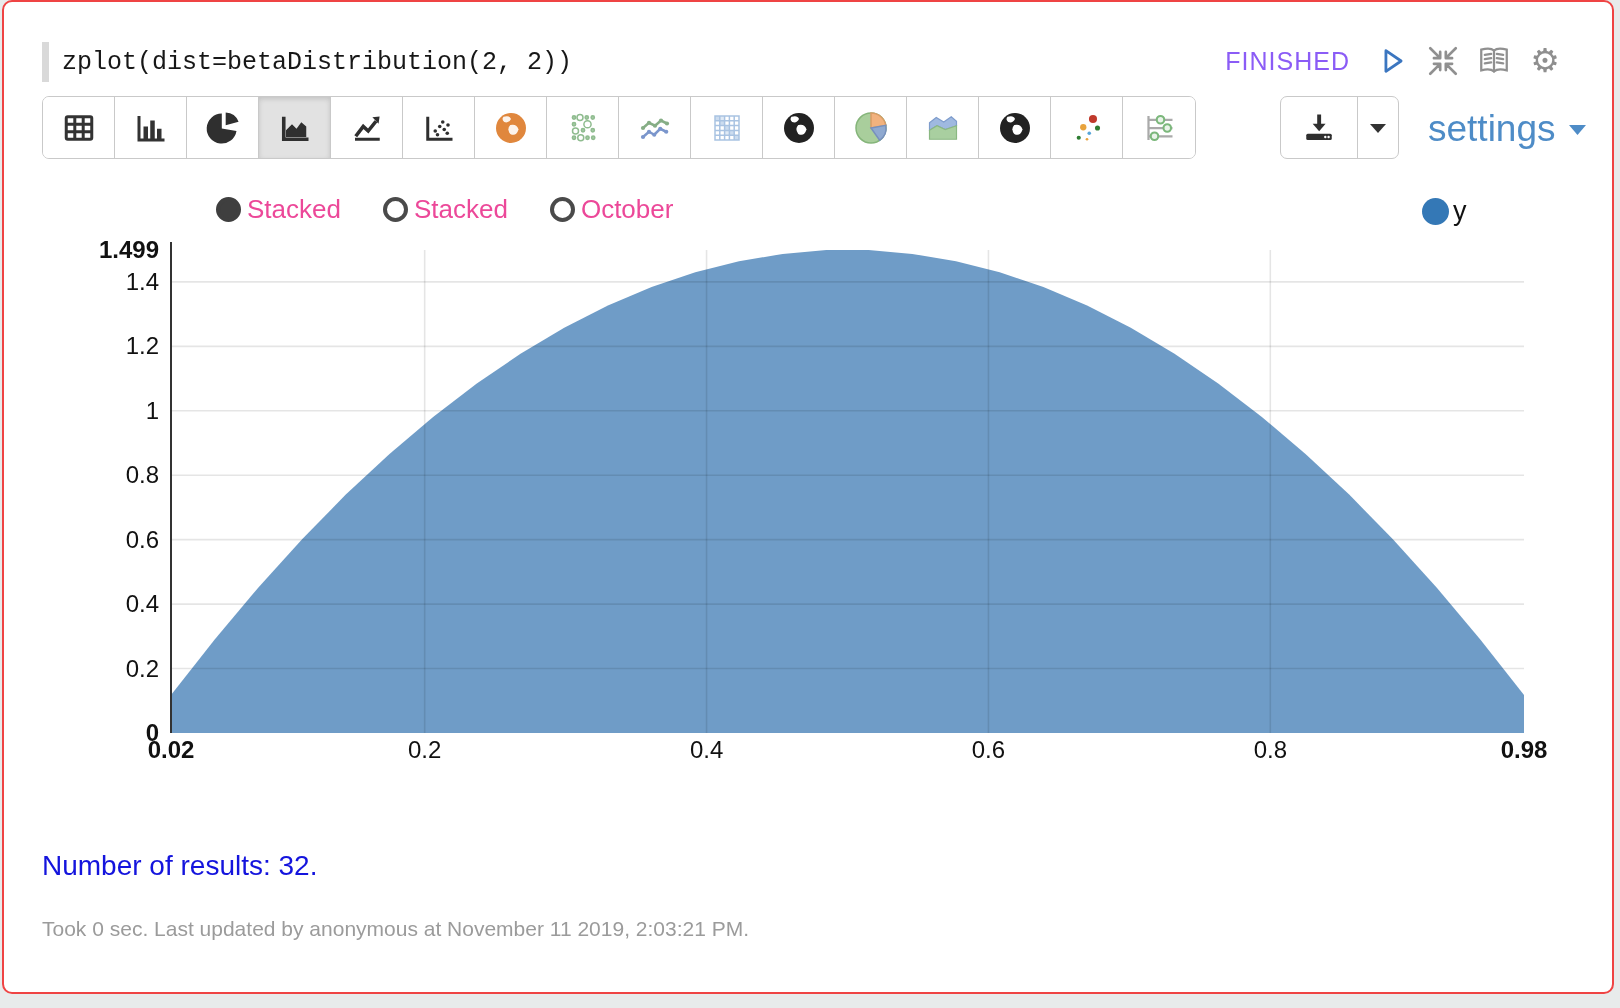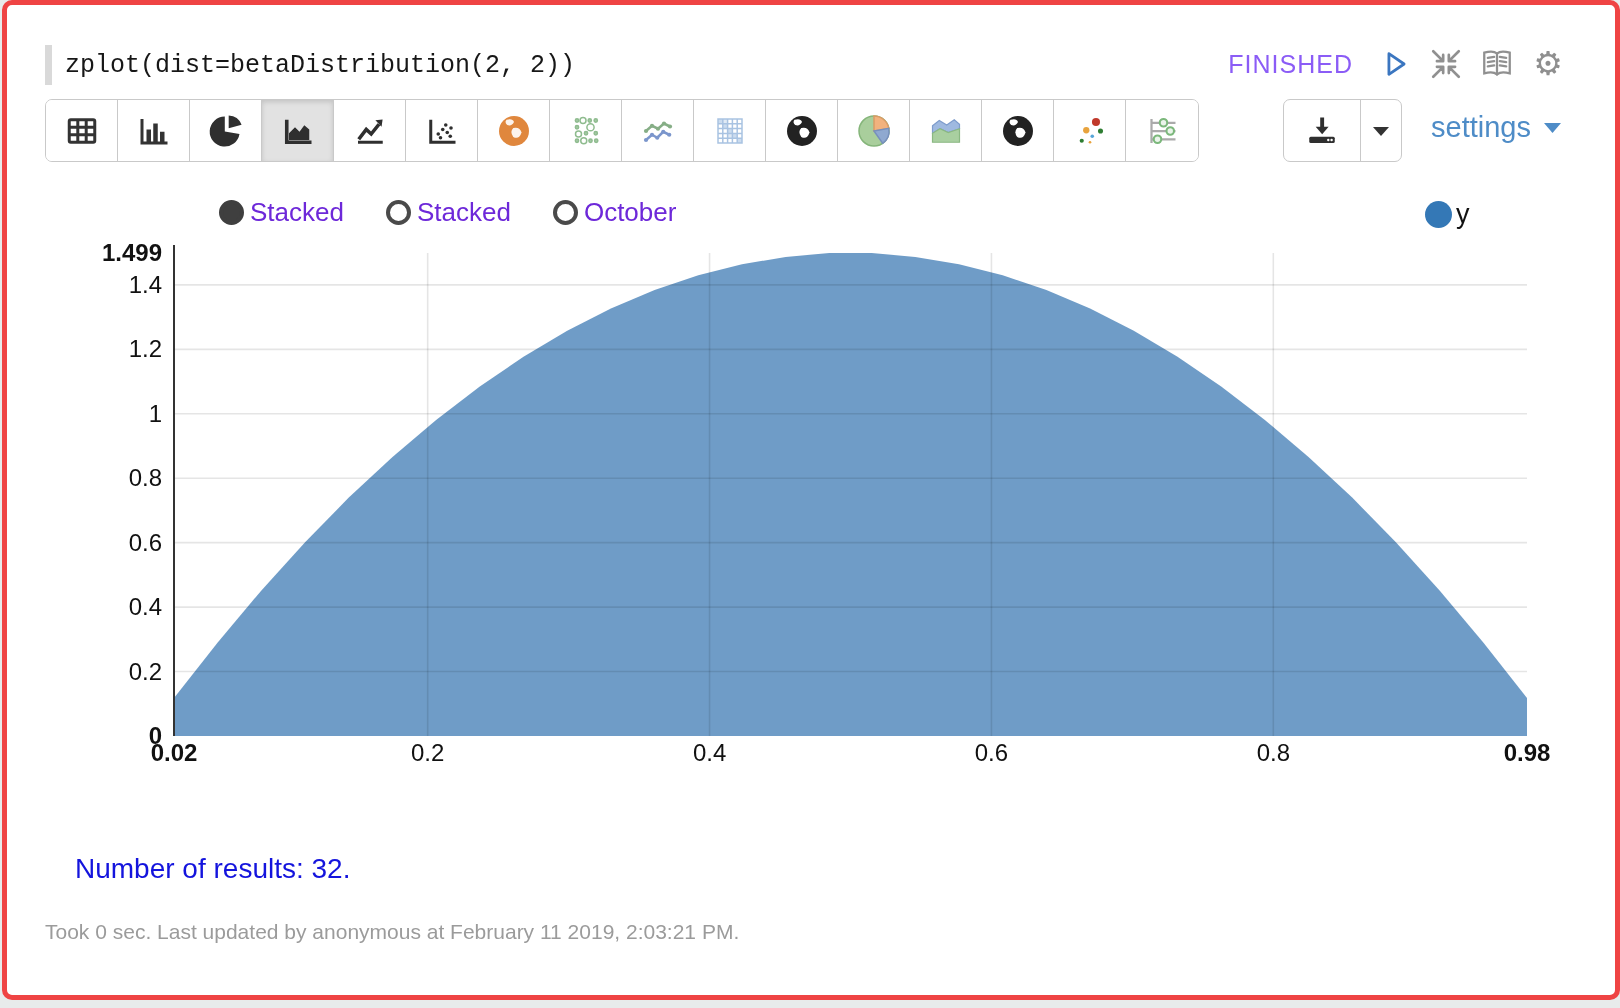--- a/index.html
+++ b/index.html
@@ -2,21 +2,21 @@
 <html><head>
 <meta charset="utf-8">
 <style>
   html,body{margin:0;padding:0;}
   body{
     width:1620px;height:1008px;position:relative;overflow:hidden;
     background:#e8ebeb;font-family:"Liberation Sans",sans-serif;color:#111;
   }
   .card{
     position:absolute;left:2px;top:0;width:1608px;height:990px;
-    background:#fff;border:5px solid #ef4444;border-radius:10px;
+    background:#fff;border:2px solid #ef4444;border-radius:10px;
   }
   
   .code-cursor{position:absolute;left:38px;top:40px;width:7px;height:40px;background:#d9d9d9;}
   .code-text{position:absolute;left:58px;top:46px;font-family:"Liberation Mono","DejaVu Sans Mono",monospace;
     font-size:25px;color:#171717;white-space:pre;}
   
   .status-row{position:absolute;top:42px;right:50px;display:flex;align-items:center;gap:17px;}
   .status-label{font-size:25px;color:#8b5cf6;letter-spacing:1px;margin-right:8px;}
   .hicon{width:34px;height:34px;display:flex;align-items:center;justify-content:center;cursor:pointer;}
   .gear-glyph{font-family:"DejaVu Sans",sans-serif;font-size:33px;color:#8f8f8f;line-height:34px;}
@@ -27,31 +27,31 @@
     border-right:1px solid #c9c9c9;background:#fff;cursor:pointer;box-sizing:border-box;}
   .tb-btn:last-child{border-right:none;}
   .tb-btn.selected{background:#e2e2e2;box-shadow:inset 0 2px 5px rgba(0,0,0,.14);}
   .tb-icon{width:36px;height:36px;}
   
   .dl-group{position:absolute;left:1276px;top:94px;display:flex;height:61px;border:1px solid #c9c9c9;
     border-radius:7px;overflow:hidden;background:#fff;box-sizing:content-box;}
   .dl-main{width:76px;display:flex;align-items:center;justify-content:center;border-right:1px solid #c9c9c9;cursor:pointer;}
   .dl-caret{width:40px;display:flex;align-items:center;justify-content:center;cursor:pointer;}
   .settings-btn{position:absolute;left:1424px;top:106px;display:flex;align-items:center;gap:12px;
-    color:#4e8cc7;font-size:29px;cursor:pointer;}
+    color:#4e8cc7;font-size:37px;cursor:pointer;}
   
   .controls{position:absolute;left:212px;top:192px;display:flex;gap:42px;align-items:center;}
-  .radio{display:flex;align-items:center;gap:6px;font-size:26px;color:#6d28d9;cursor:pointer;}
+  .radio{display:flex;align-items:center;gap:6px;font-size:26px;color:#ec4899;cursor:pointer;}
   .radio-circle{width:25px;height:25px;border-radius:50%;border:4px solid #4a4a4a;background:#fff;box-sizing:border-box;}
   .radio-circle.on{background:#3f3f3f;border-color:#3f3f3f;}
   .legend{position:absolute;left:1418px;top:194px;display:flex;align-items:center;gap:4px;font-size:27px;color:#111;}
   .legend-dot{width:27px;height:27px;border-radius:50%;background:#3478b6;}
   #chart-svg{position:absolute;left:0;top:190px;}
   
-  .results{position:absolute;left:38px;top:848px;font-size:28px;color:#1414dd;margin-left:30px;}
+  .results{position:absolute;left:38px;top:848px;font-size:28px;color:#1414dd;}
   .footer{position:absolute;left:38px;top:915px;font-size:21px;color:#9b9b9b;}
 </style>
 </head>
 <body>
 
 <div class="card">
 
   <div class="code-cursor"></div>
   <div class="code-text">zplot(dist=betaDistribution(2, 2))</div>
 
@@ -310,14 +310,14 @@
       <text x="155" y="549" text-anchor="end" font-size="24" fill="#111" font-weight="bold">0</text>
       <text x="167" y="566" text-anchor="middle" font-size="24" fill="#111" font-weight="bold">0.02</text>
       <text x="420.6875" y="566" text-anchor="middle" font-size="24" fill="#111">0.2</text>
       <text x="702.5625" y="566" text-anchor="middle" font-size="24" fill="#111">0.4</text>
       <text x="984.4375" y="566" text-anchor="middle" font-size="24" fill="#111">0.6</text>
       <text x="1266.3125000000002" y="566" text-anchor="middle" font-size="24" fill="#111">0.8</text>
       <text x="1520" y="566" text-anchor="middle" font-size="24" fill="#111" font-weight="bold">0.98</text>
     </svg>
 
   <div class="results">Number of results: 32.</div>
-  <div class="footer">Took 0 sec. Last updated by anonymous at February 11 2019, 2:03:21 PM.</div>
+  <div class="footer">Took 0 sec. Last updated by anonymous at November 11 2019, 2:03:21 PM.</div>
 </div>
 
 </body></html>

